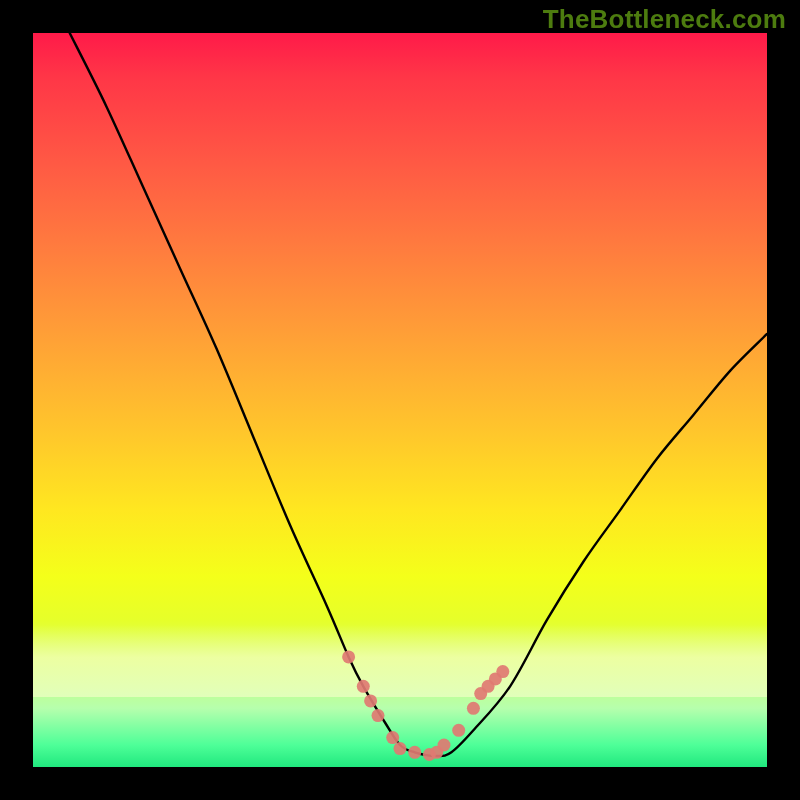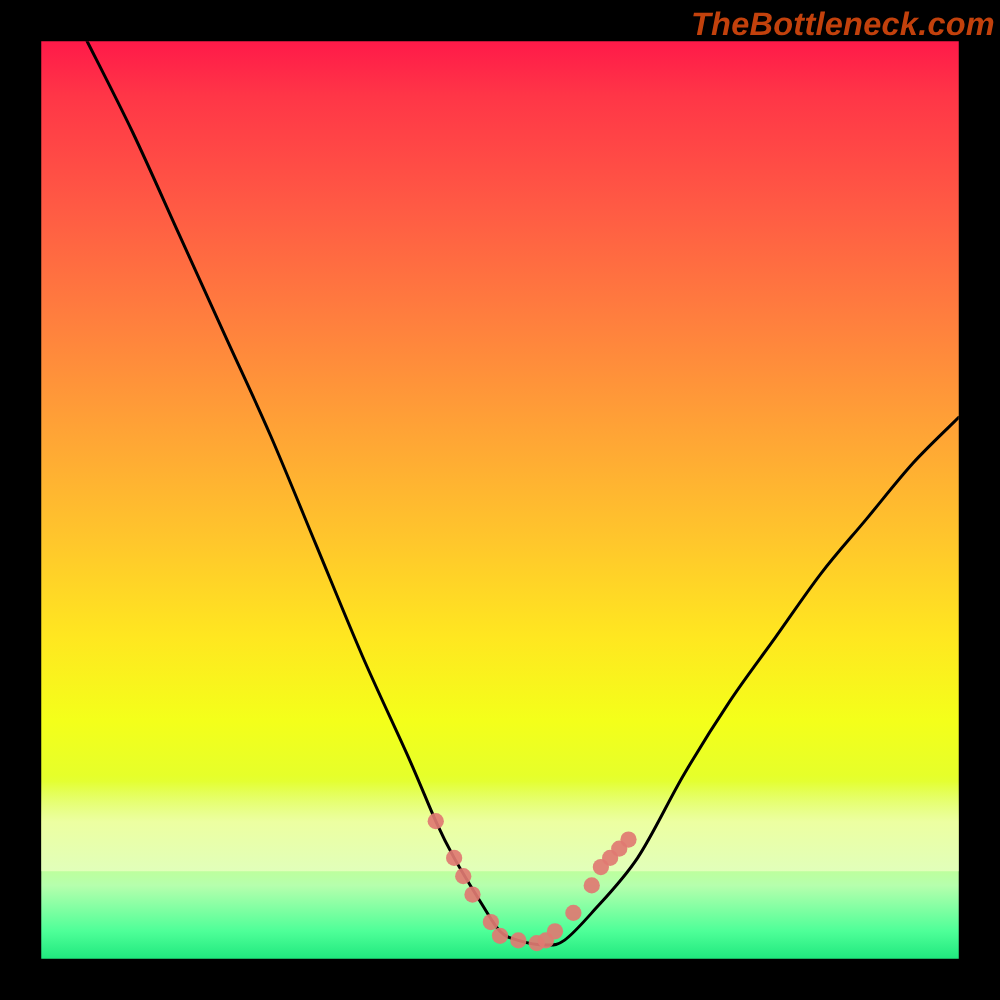--- a/index.html
+++ b/index.html
@@ -52,28 +52,27 @@
   svg.curve {
     position: absolute;
     left: 0;
     top: 0;
     width: 734px;
     height: 734px;
   }
   .watermark {
     position: absolute;
     top: 4px;
-    right: 4px;
+    right: 14px;
     font-family: Arial, Helvetica, sans-serif;
     font-size: 26px;
     font-weight: 600;
-    color: #c2410c;
+    color: #4d7c0f;
     letter-spacing: 0.2px;
     user-select: none;
-    font-style: italic;
   }
 </style>
 </head>
 <body>
 
 <div class="frame">
   <div class="plot-area">
     <div class="cream-band"></div>
     <svg class="curve" viewBox="0 0 734 734" preserveAspectRatio="none">
       <g id="curve-group">

